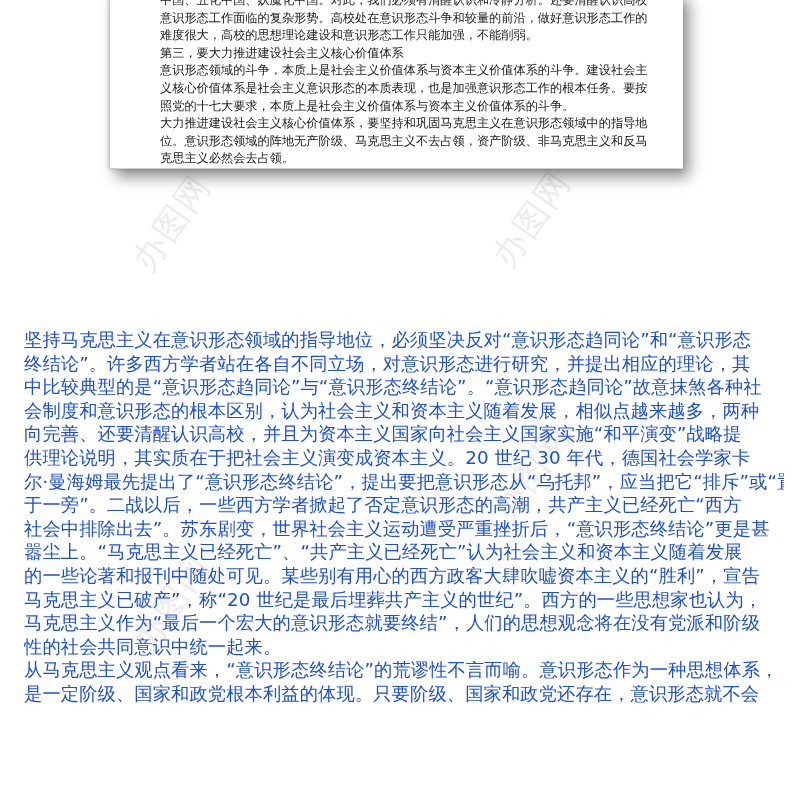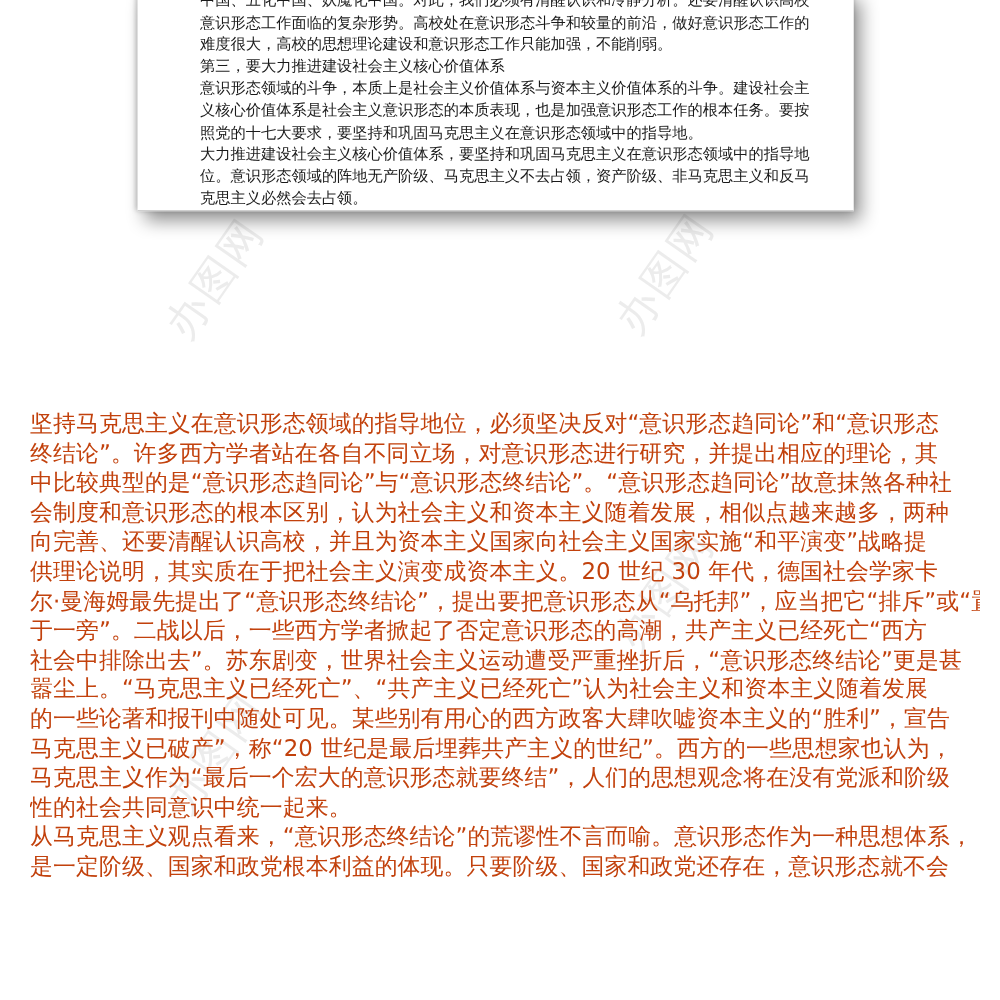--- a/index.html
+++ b/index.html
@@ -21,41 +21,41 @@
       font-size: 12.2px; line-height: 17.6px; color: #1a1a1a;
     }
     .card-text .line { white-space: nowrap; height: 17.6px; overflow: hidden; }
     .watermark {
       position: absolute; font-size: 34px; color: rgba(200,200,200,0.35);
       transform: rotate(-55deg); white-space: nowrap; pointer-events: none;
       letter-spacing: 2px;
     }
     .main {
       position: absolute; left: 24px; top: 328px; width: 760px;
-      font-size: 18.3px; line-height: 23.6px; color: #c2410c;
+      font-size: 18.3px; line-height: 23.6px; color: #1d4ed8;
     }
     .main .line { white-space: nowrap; height: 23.6px; overflow: hidden; letter-spacing: 0.1px; }
   </style>
 </head>
 <body>
 
 <div class="watermark" style="left:118px; top:200px;">办图网</div>
 <div class="watermark" style="left:478px; top:196px;">办图网</div>
 <div class="watermark" style="left:118px; top:580px;">办图网</div>
 <div class="watermark" style="left:478px; top:450px;">办图网</div>
 
 <div class="card">
   <div class="card-text">
     <div class="line">中国、五化中国、妖魔化中国。对此，我们必须有清醒认识和冷静分析。还要清醒认识高校</div>
     <div class="line">意识形态工作面临的复杂形势。高校处在意识形态斗争和较量的前沿，做好意识形态工作的</div>
     <div class="line">难度很大，高校的思想理论建设和意识形态工作只能加强，不能削弱。</div>
     <div class="line">第三，要大力推进建设社会主义核心价值体系</div>
     <div class="line">意识形态领域的斗争，本质上是社会主义价值体系与资本主义价值体系的斗争。建设社会主</div>
     <div class="line">义核心价值体系是社会主义意识形态的本质表现，也是加强意识形态工作的根本任务。要按</div>
-    <div class="line">照党的十七大要求，要坚持和巩固马克思主义在意识形态领域中的指导地。</div>
+    <div class="line">照党的十七大要求，本质上是社会主义价值体系与资本主义价值体系的斗争。</div>
     <div class="line">大力推进建设社会主义核心价值体系，要坚持和巩固马克思主义在意识形态领域中的指导地</div>
     <div class="line">位。意识形态领域的阵地无产阶级、马克思主义不去占领，资产阶级、非马克思主义和反马</div>
     <div class="line">克思主义必然会去占领。</div>
   </div>
 </div>
 
 <div class="main">
   <div class="line">坚持马克思主义在意识形态领域的指导地位，必须坚决反对“意识形态趋同论”和“意识形态</div>
   <div class="line">终结论”。许多西方学者站在各自不同立场，对意识形态进行研究，并提出相应的理论，其</div>
   <div class="line">中比较典型的是“意识形态趋同论”与“意识形态终结论”。“意识形态趋同论”故意抹煞各种社</div>

